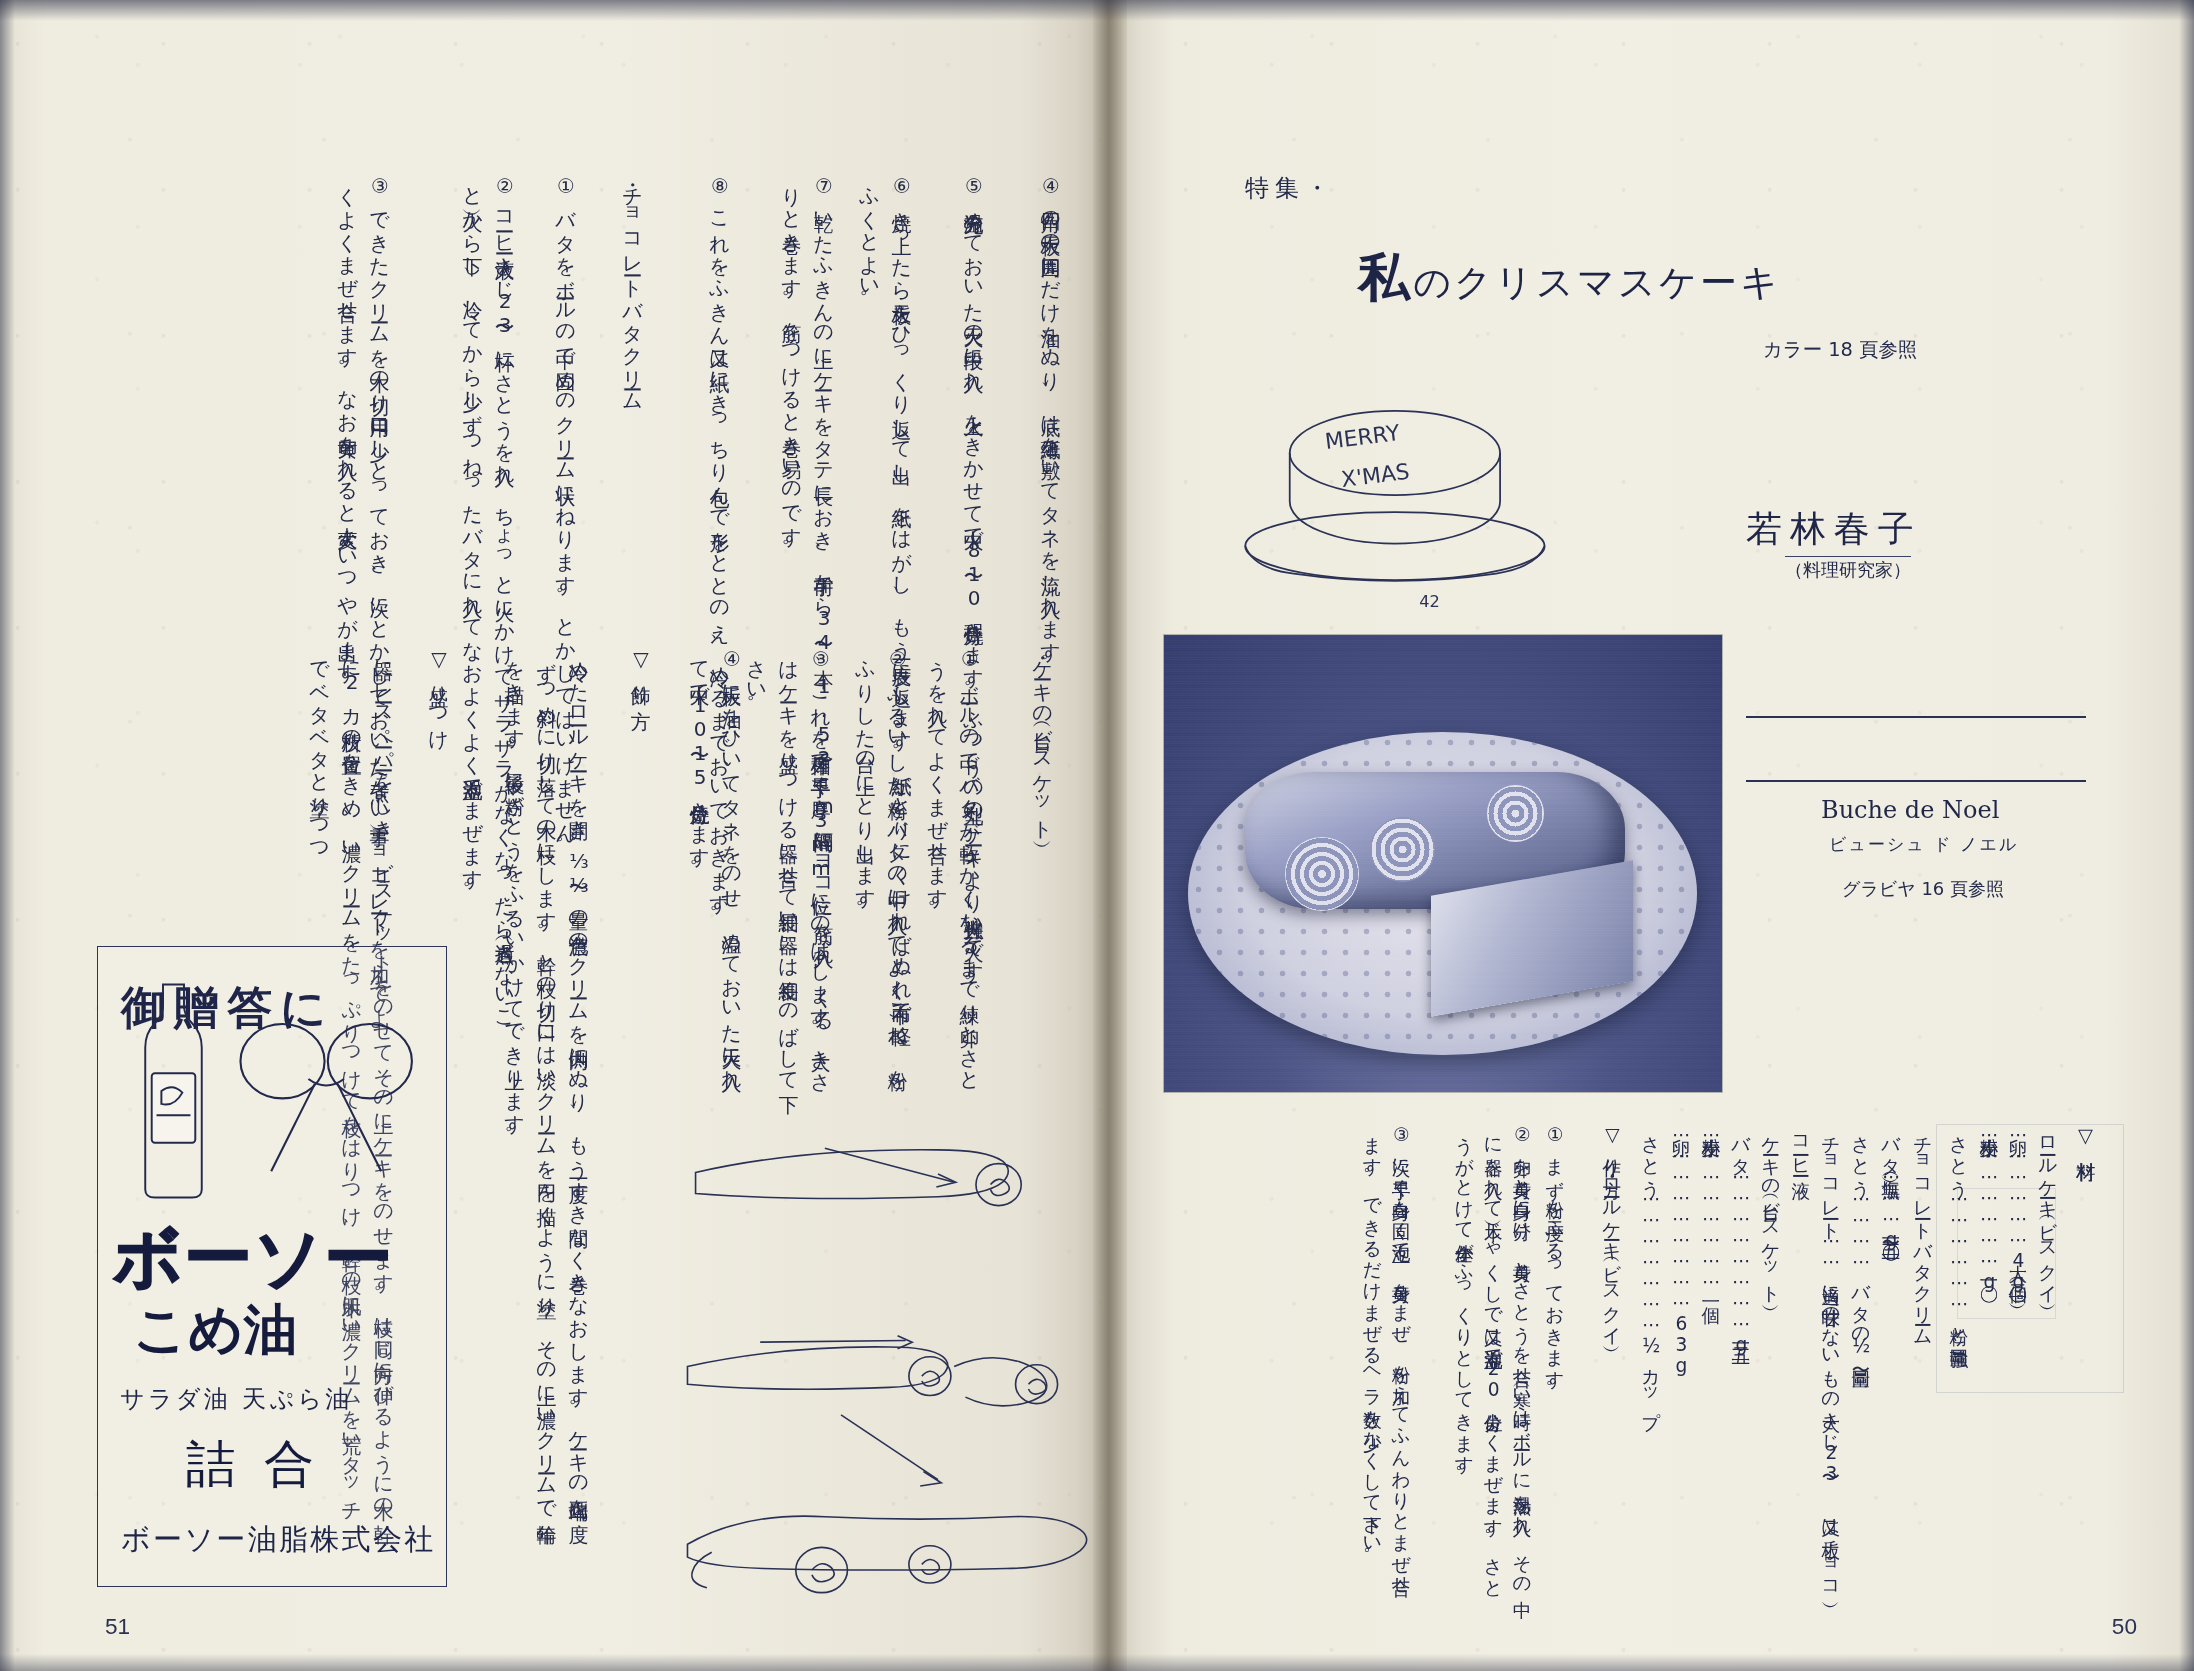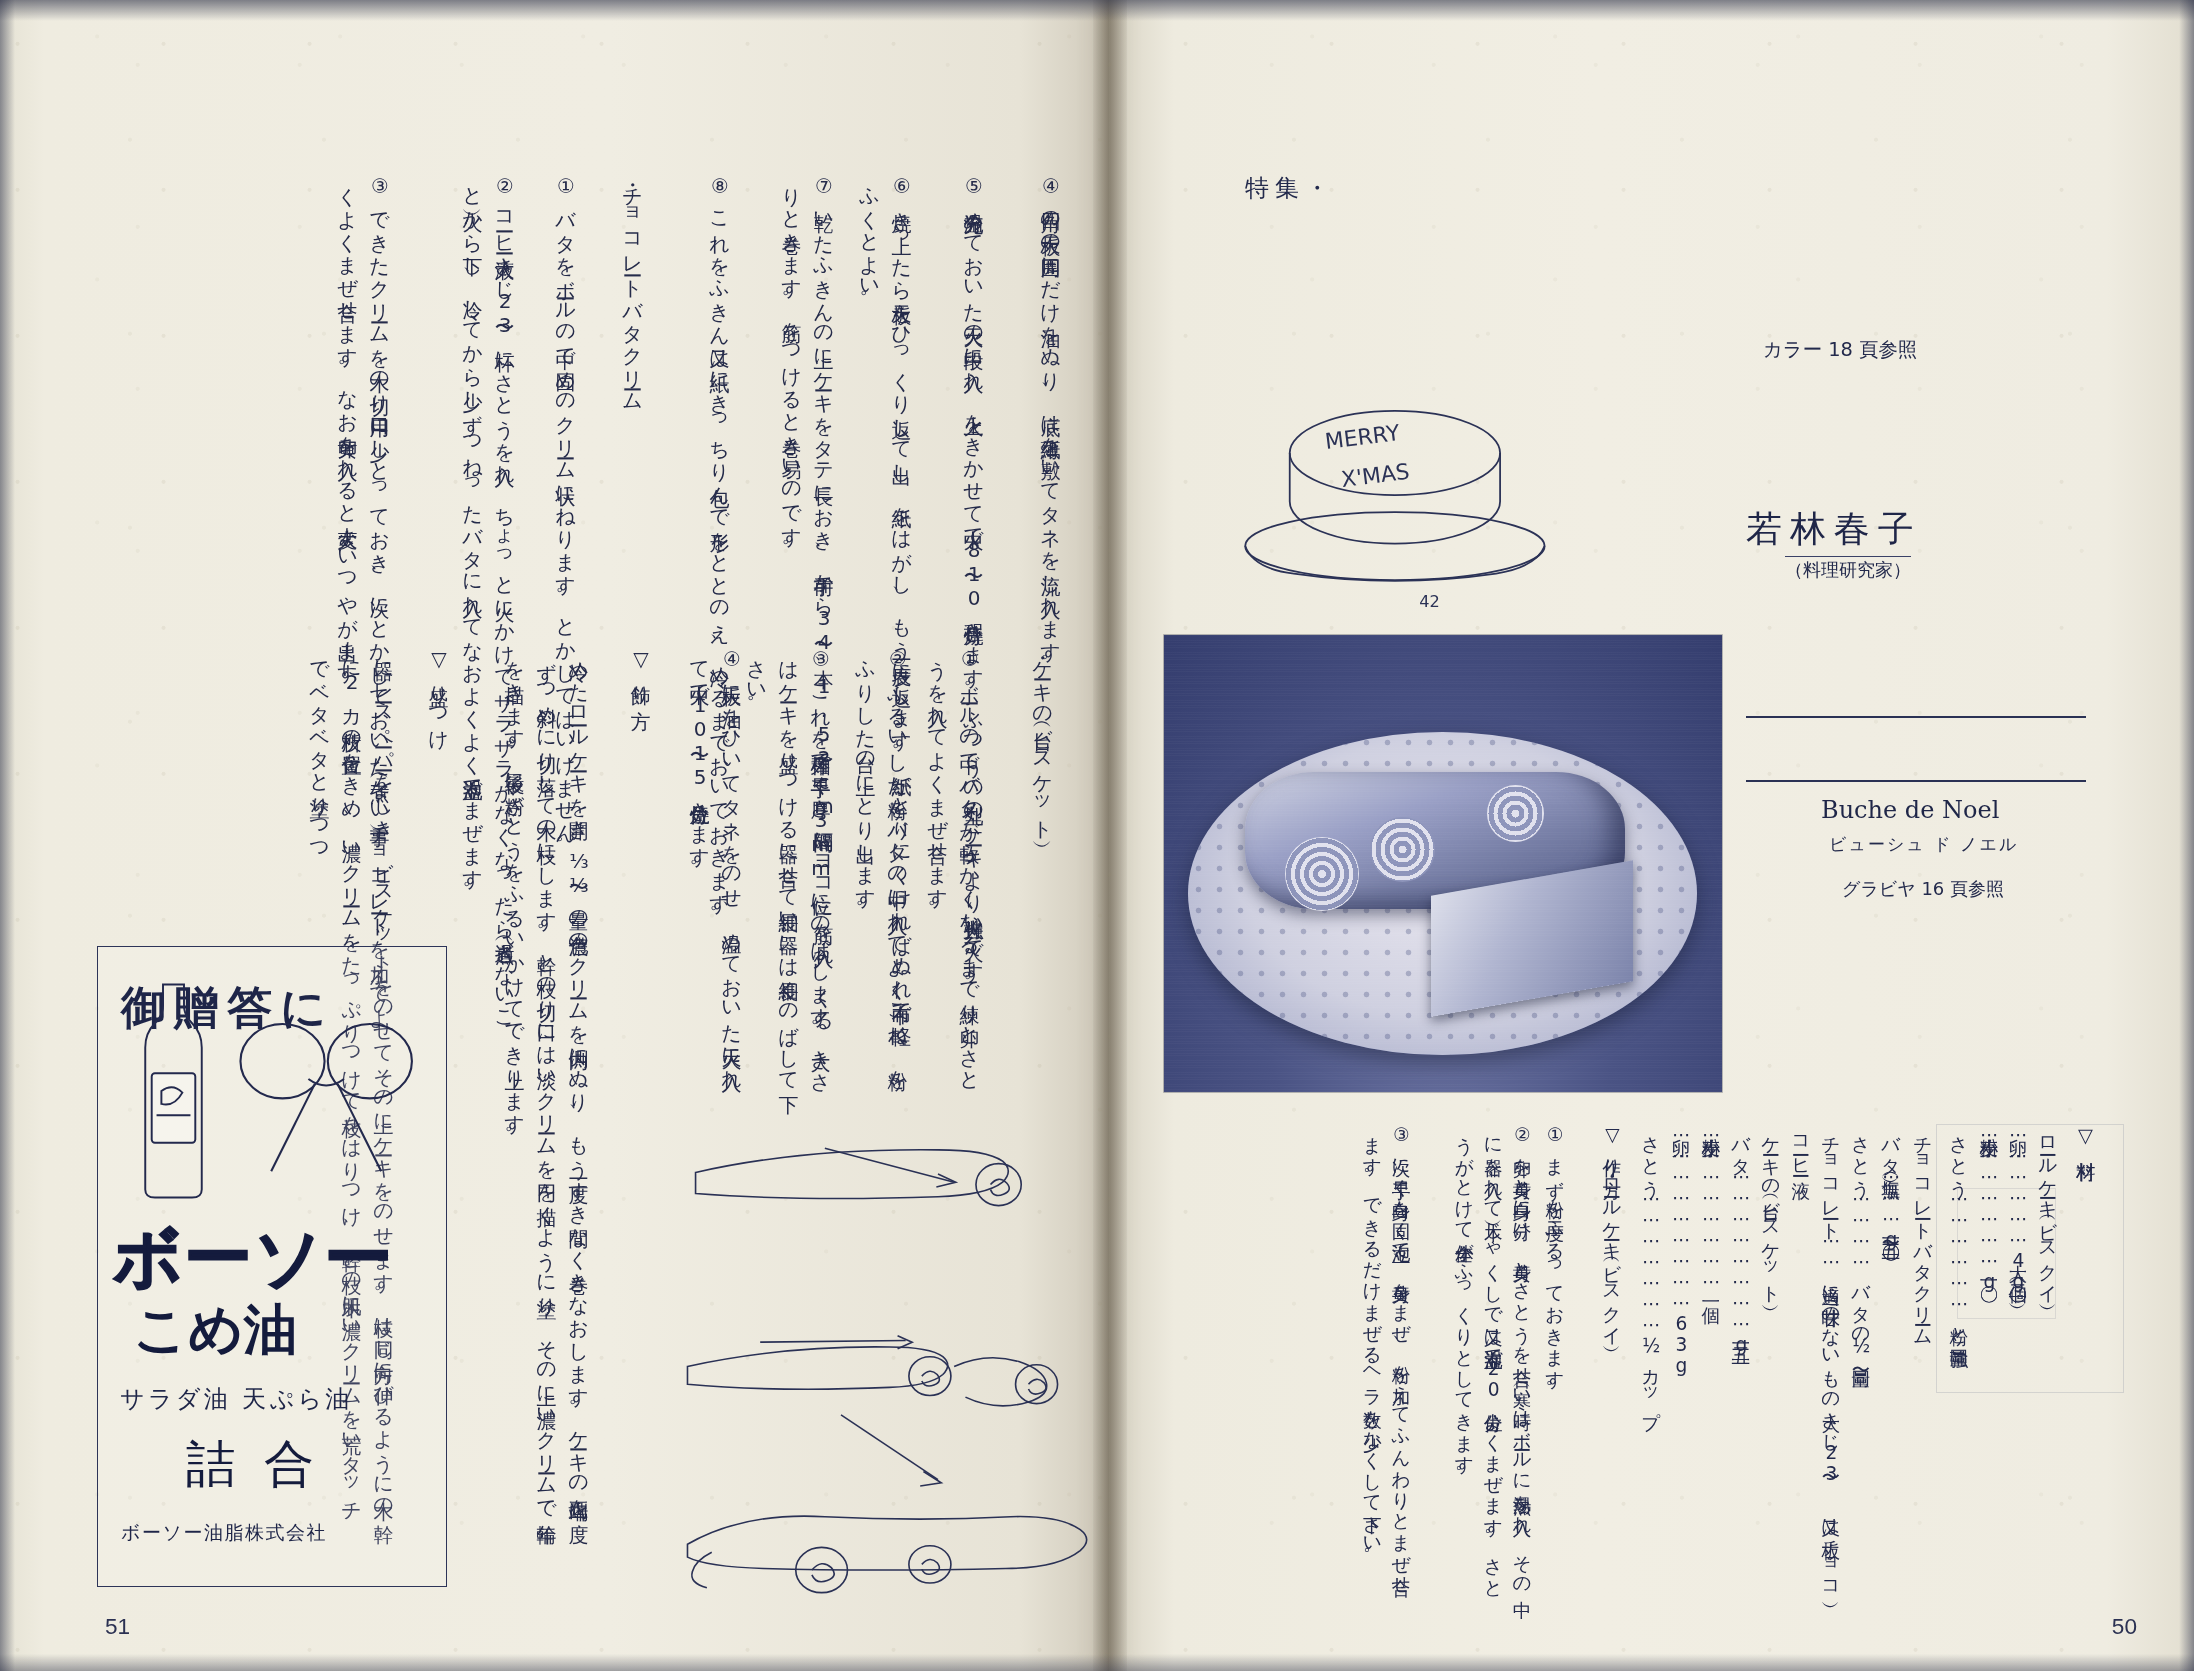--- a/index.html
+++ b/index.html
@@ -75,21 +75,21 @@
 
   
   .ad{position:absolute;left:97px;top:946px;width:348px;height:639px;
      border:1.6px solid #2d3458;background:rgba(255,255,255,.12);}
   .ad-title{position:absolute;left:121px;top:978px;font-size:45px;letter-spacing:.18em;color:#1e2548;font-weight:bold;}
   .ad-brand{position:absolute;left:113px;top:1213px;font-size:68px;font-weight:bold;color:#141b3d;letter-spacing:.02em;
      -webkit-text-stroke:1.6px #141b3d;}
   .ad-brand2{position:absolute;left:133px;top:1294px;font-size:54px;font-weight:bold;color:#141b3d;}
   .ad-line{position:absolute;left:120px;top:1383px;font-size:24px;letter-spacing:.14em;color:#1e2548;}
   .ad-set{position:absolute;left:186px;top:1431px;font-size:50px;font-weight:normal;color:#141b3d;letter-spacing:.12em;}
-  .ad-corp{position:absolute;left:121px;top:1520px;font-size:19px;letter-spacing:.08em;color:#1e2548;}
+  .ad-corp{position:absolute;left:121px;top:1520px;font-size:29px;letter-spacing:.08em;color:#1e2548;}
 
   .ad-bottle{position:absolute;left:129px;top:978px;width:89px;height:226px;}
   .ad-ribbon{position:absolute;left:234px;top:1011px;width:186px;height:170px;}
 
   
   .ing{position:absolute;writing-mode:vertical-rl;text-orientation:upright;
      font-size:18.6px;line-height:1.55;color:#232a4c;}
   .faintbox{position:absolute;left:1936px;top:1124px;width:186px;height:267px;border:0.8px solid rgba(60,70,110,.30);opacity:.5;}
   .faintbox2{position:absolute;left:1957px;top:1188px;width:97px;height:129px;border:0.8px solid rgba(60,70,110,.25);opacity:.5;}
 </style>
@@ -103,20 +103,23 @@
     <div class="gutter"></div>
     <div class="grain"></div>
     <div class="edge-top"></div>
     <div class="edge-bot"></div>
     <div class="edge-l"></div>
     <div class="edge-r"></div>
   </div>
 
   <div class="tokushu">特集・</div>
 
+  <div class="bigtitle">
+    <span>私</span><span class="small">のクリスマスケーキ</span>
+  </div>
 
   <div class="colorref">カラー 18 頁参照</div>
 
   <div class="sketch-cake">
     <svg width="348" height="267" viewBox="0 0 430 330" fill="none" stroke="#2b3256" stroke-width="2.2">
       <ellipse cx="205" cy="110" rx="130" ry="52"></ellipse>
       <path d="M75 110 v60 a130 52 0 0 0 260 0 v-60"></path>
       <ellipse cx="205" cy="225" rx="185" ry="42"></ellipse>
       <path d="M20 225 q10 28 60 34 q125 18 250 0 q50 -8 60 -34"></path>
       <text x="120" y="105" font-size="27" stroke="none" fill="#2b3256" font-family="DejaVu Sans, sans-serif" transform="rotate(-7 120 105)">MERRY</text>

